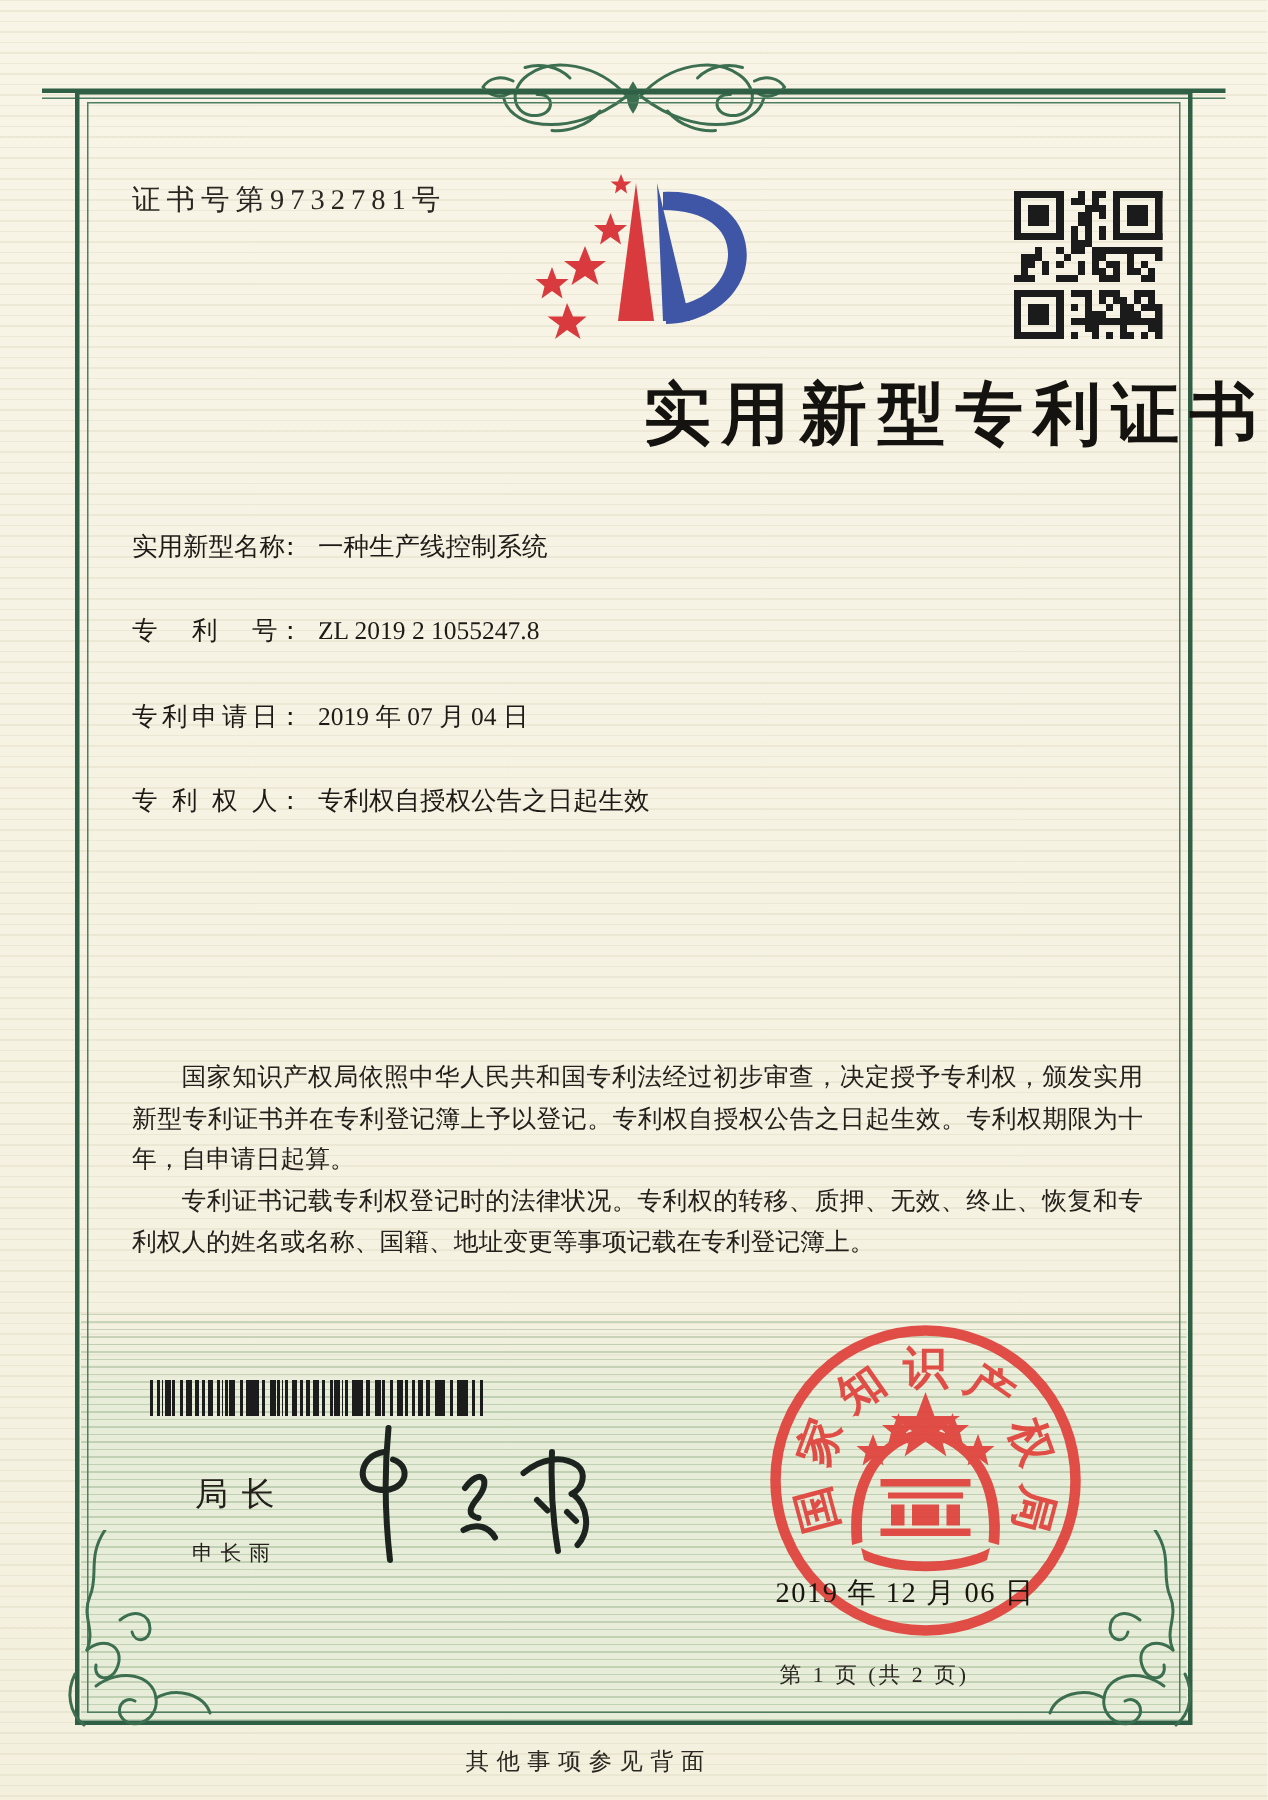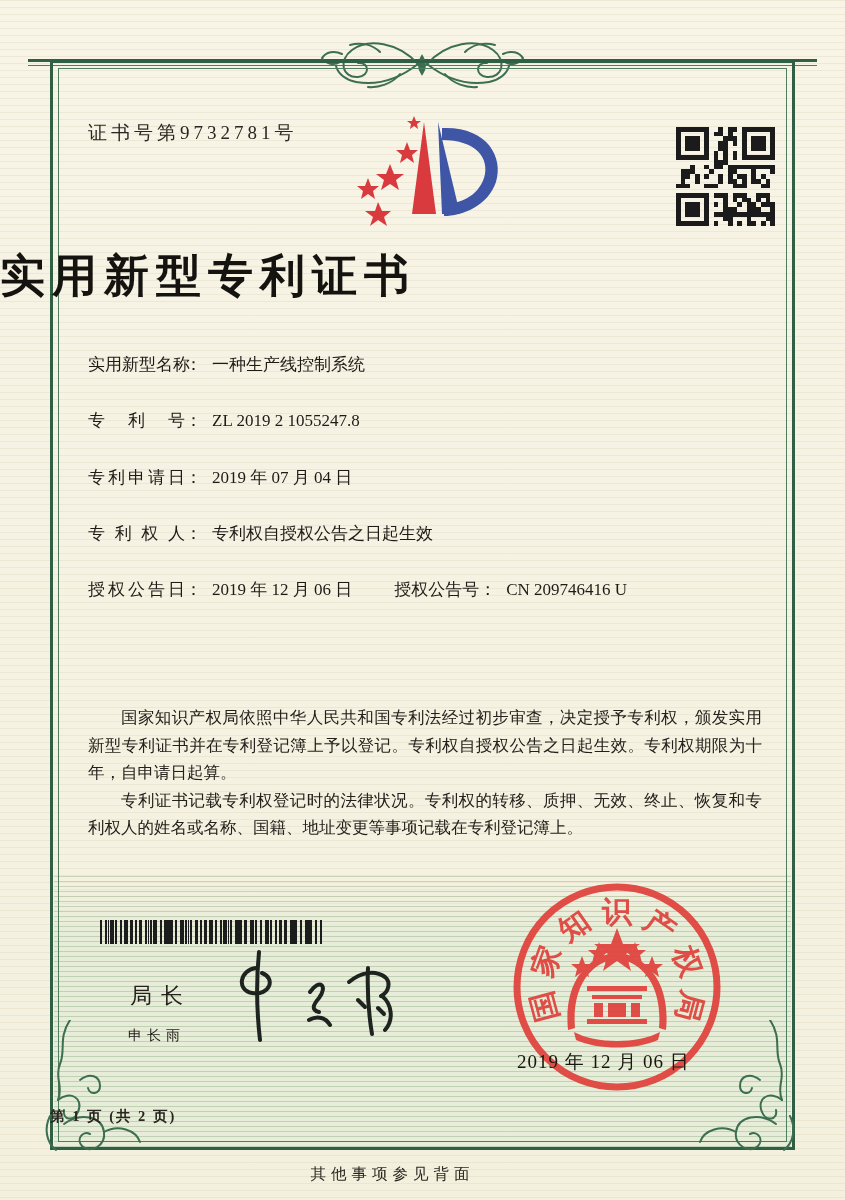--- a/index.html
+++ b/index.html
@@ -43,21 +43,21 @@
   }
   .ornament { position:absolute; pointer-events:none; }
   .cert-no {
     position:absolute; left:88px; top:120px;
     font-size:19px; letter-spacing:4px; color:#2a2722;
   }
   .logo { position:absolute; left:338px; top:108px; }
   .qr { position:absolute; left:676px; top:127px; width:99px; height:99px; }
   .title {
     position:absolute; left:0; right:0; top:246px;
-    text-align:left; font-size:45px; font-weight:600;
+    text-align:right; font-size:45px; font-weight:600;
     letter-spacing:7px; color:#15130f;
   }
   .fields { position:absolute; left:88px; top:354px; right:70px; font-size:17px; }
   .frow { margin-bottom:35px; line-height:1.25; white-space:nowrap; }
   .flabel {
     display:inline-block; width:97px;
     text-align:justify; text-align-last:justify;
     vertical-align:bottom;
   }
   .fcolon { display:inline-block; margin-right:10px; }
@@ -75,21 +75,21 @@
       repeating-linear-gradient(90deg, transparent 0 11px, #1c1c1c 11px 14px);
   }
   .signer-title { position:absolute; left:130px; top:981px; font-size:22px; letter-spacing:9px; color:#24211c; }
   .signer-name  { position:absolute; left:128px; top:1027px; font-size:14px; letter-spacing:5px; color:#24211c; }
   .signature { position:absolute; left:222px; top:942px; }
   .seal { position:absolute; left:504px; top:880px; }
   .seal-char { font-size:30px; font-weight:700; fill:#e0423c; font-family:"Liberation Serif","DejaVu Serif",serif; }
   .seal-date { position:absolute; left:517px; top:1049px; font-size:19px; letter-spacing:1px; color:#19160f; }
   .page-footer {
     position:absolute; left:50px; width:596px; top:1107px;
-    text-align:left; font-size:14.5px; letter-spacing:2px; color:#2a2620;font-weight:bold;
+    text-align:right; font-size:14.5px; letter-spacing:2px; color:#2a2620;
   }
   .back-note {
     position:absolute; left:0; right:0; top:1164px;
     text-align:center; font-size:15.5px; letter-spacing:5px; color:#2a2620;
     transform:translateX(-30px);
   }
 </style>
 </head>
 <body>
 
@@ -319,23 +319,20 @@
   </div>
   <div class="frow">
     <span class="flabel">专利号</span><span class="fcolon">：</span><span>ZL 2019 2 1055247.8</span>
   </div>
   <div class="frow">
     <span class="flabel">专利申请日</span><span class="fcolon">：</span><span>2019 年 07 月 04 日</span>
   </div>
   <div class="frow">
     <span class="flabel">专利权人</span><span class="fcolon">：</span><span>专利权自授权公告之日起生效</span>
   </div>
-  <div class="frow">
-    <span class="flabel">授权公告日</span><span class="fcolon">：</span><span>2019 年 12 月 06 日</span><span class="pair2">授权公告号</span><span class="fcolon">：</span><span>CN 209746416 U</span>
-  </div>
 </div>
 
 <div class="paras">
   <p>国家知识产权局依照中华人民共和国专利法经过初步审查，决定授予专利权，颁发实用新型专利证书并在专利登记簿上予以登记。专利权自授权公告之日起生效。专利权期限为十年，自申请日起算。</p>
   <p>专利证书记载专利权登记时的法律状况。专利权的转移、质押、无效、终止、恢复和专利权人的姓名或名称、国籍、地址变更等事项记载在专利登记簿上。</p>
 </div>
 
 <div class="barcode"></div>
 
 <div class="signer-title">局长</div>

